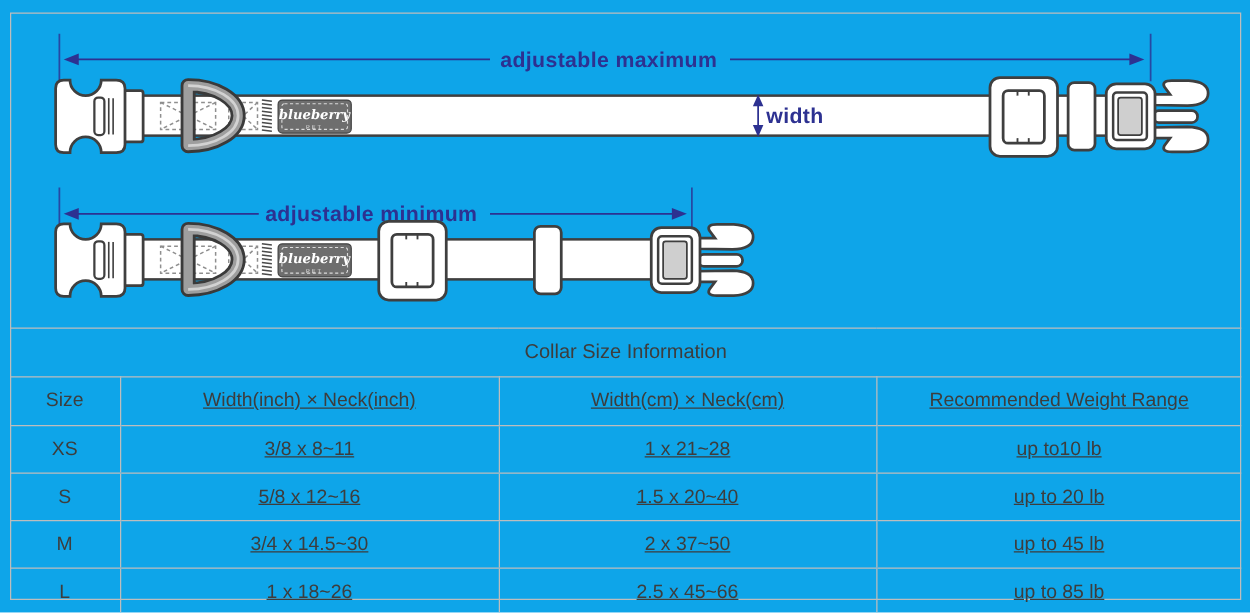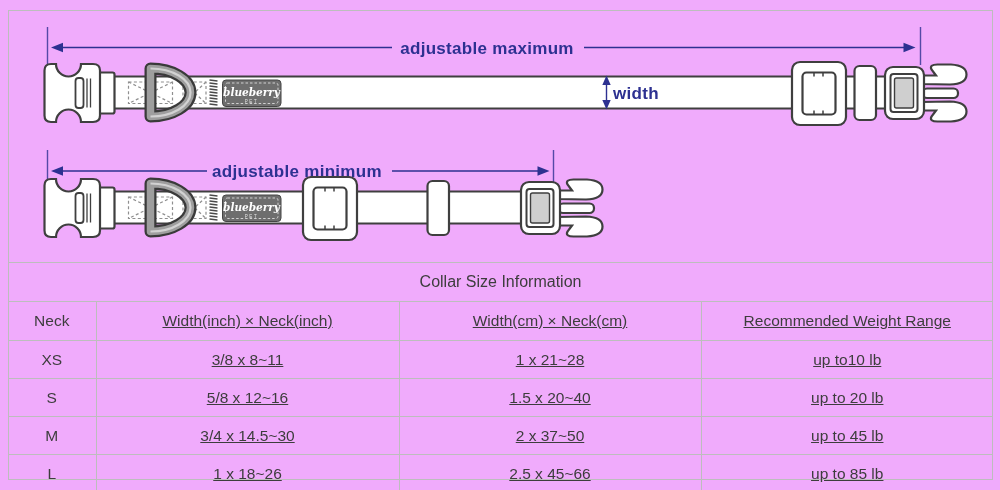--- a/index.html
+++ b/index.html
@@ -1,16 +1,16 @@
 <!DOCTYPE html>
 <html><head>
 <meta charset="utf-8">
 <style>
   html,body{margin:0;padding:0;background:#fff;}
-  .stage{position:relative;width:1000px;height:490px;background:#f0abfc;overflow:hidden;
+  .stage{position:relative;width:1000px;height:490px;background:#0ea5e9;overflow:hidden;
          font-family:"Liberation Sans",sans-serif;}
   .frame{position:absolute;left:8px;top:10px;width:983px;height:468px;
          border:1px solid #bdbdbd;}
   .diagram-svg{position:absolute;left:0;top:0;width:1000px;height:265px;}
   .dim-label{font-family:"Liberation Sans",sans-serif;font-size:17px;font-weight:700;
              fill:#2d3191;letter-spacing:.3px;}
   .brand-script{font-family:"DejaVu Serif",serif;font-style:italic;font-weight:700;
                 font-size:10.5px;fill:#ffffff;}
   .brand-sub{font-family:"Liberation Sans",sans-serif;font-size:4.5px;letter-spacing:1.6px;
              fill:#e2e2e2;}
@@ -152,21 +152,21 @@
         <col style="width:88px">
         <col style="width:303px">
         <col style="width:302px">
         <col>
       </colgroup>
     <tbody>
         <tr class="row-title">
       <td colspan="4">Collar Size Information</td>
     </tr>
     <tr class="row-head">
-      <th>Neck</th>
+      <th>Size</th>
       <th class="col-b">Width(inch) × Neck(inch)</th>
       <th class="col-b">Width(cm) × Neck(cm)</th>
       <th class="col-b">Recommended Weight Range</th>
     </tr>
     <tr class="row-data">
       <td>XS</td>
       <td class="col-b">3/8 x 8~11</td>
       <td class="col-b">1 x 21~28</td>
       <td class="col-b">up to10 lb</td>
     </tr>

